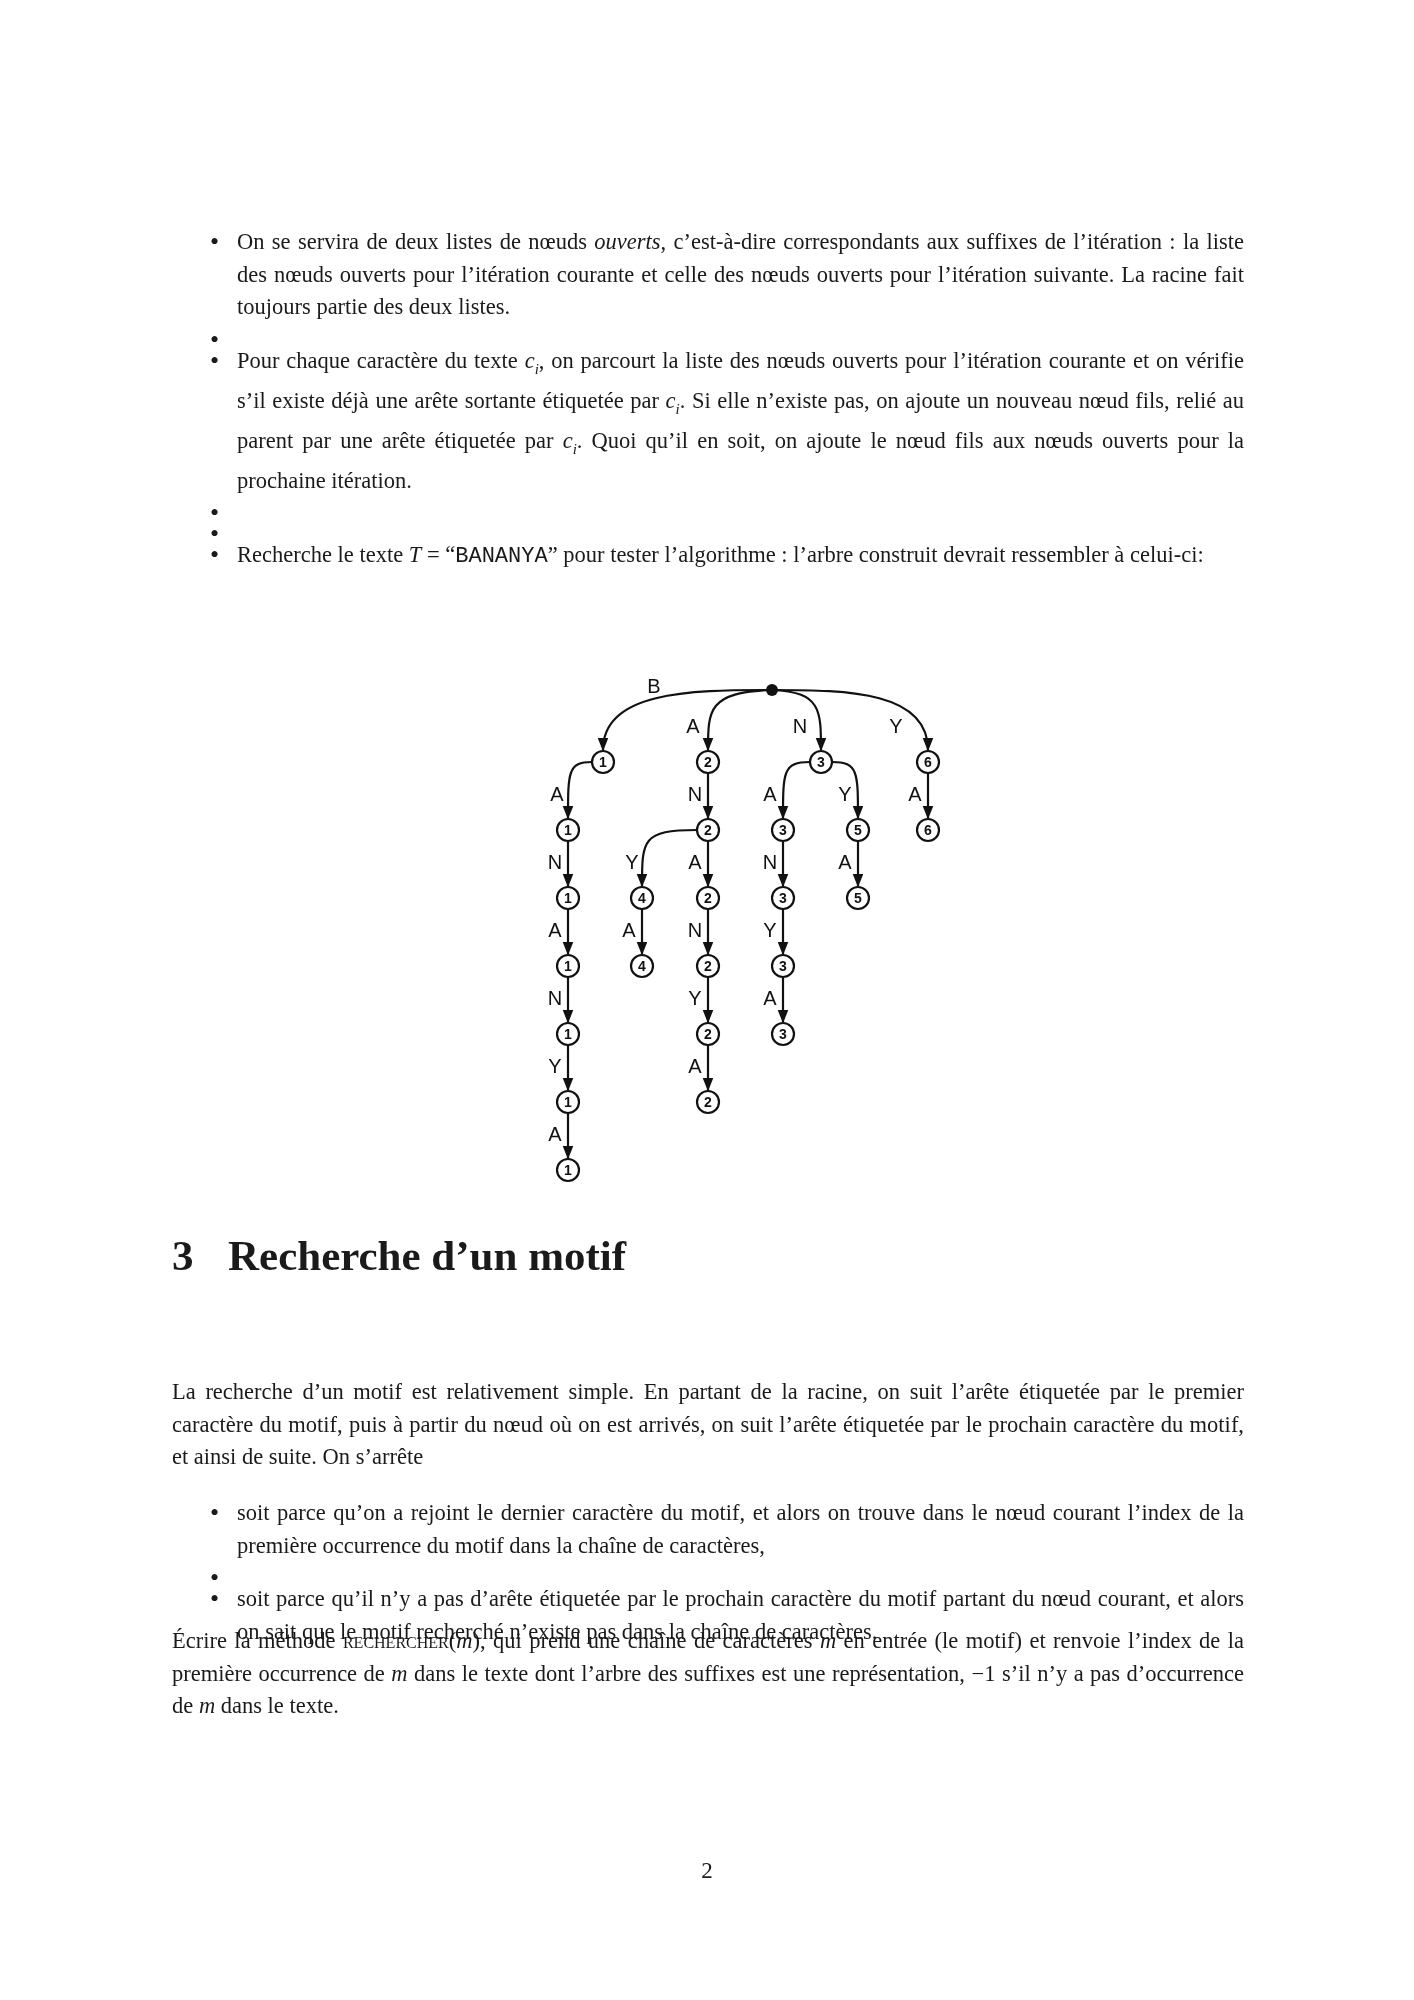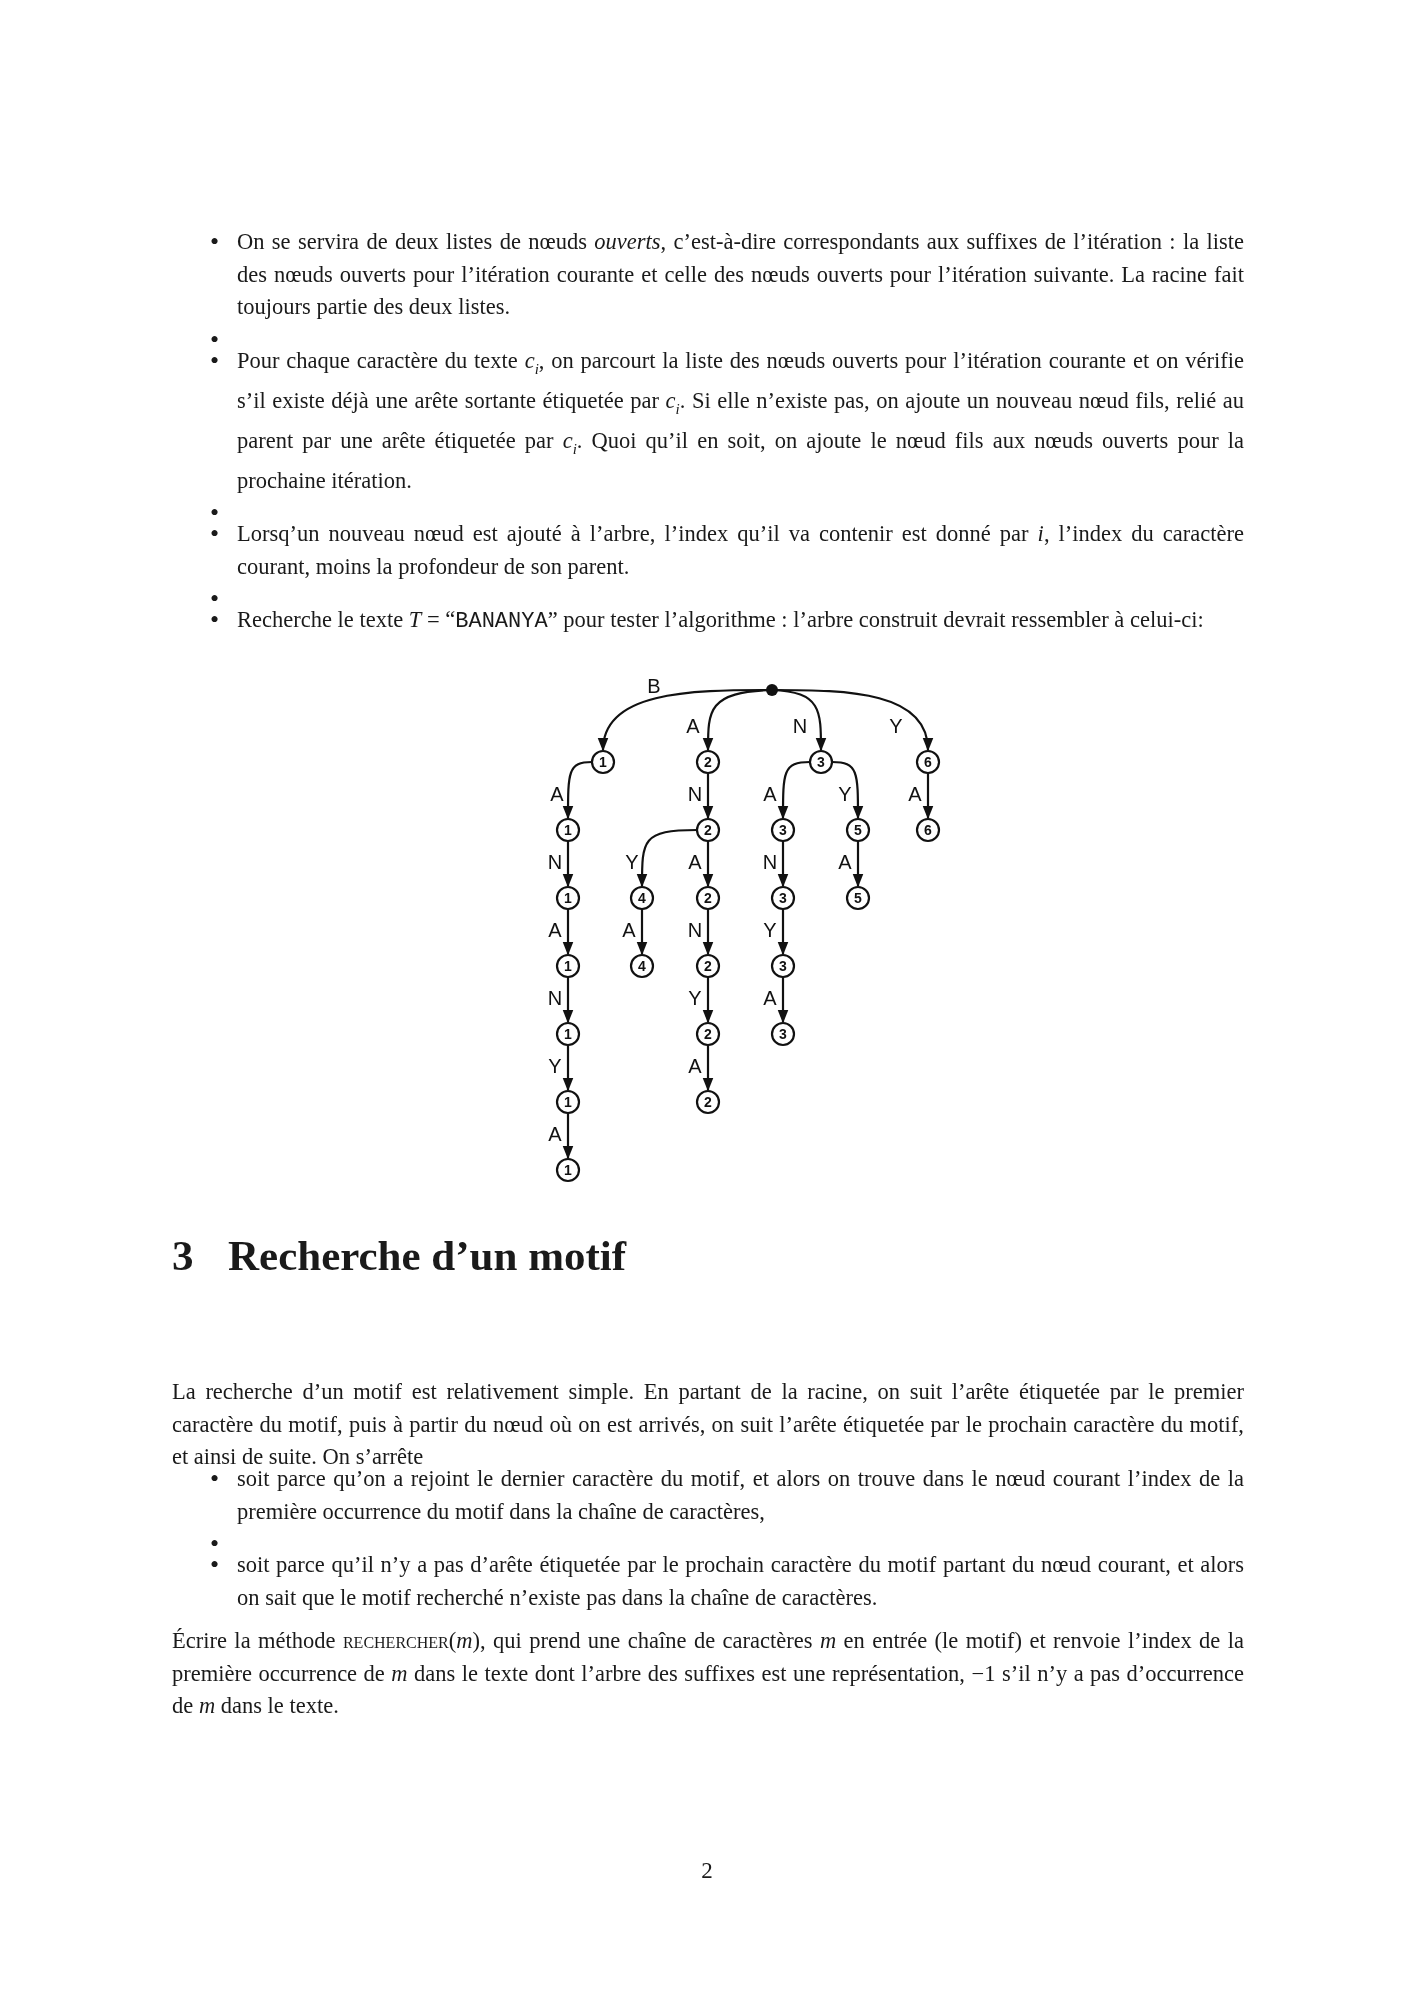--- a/index.html
+++ b/index.html
@@ -24,21 +24,20 @@
 <body>
 
 <div class="page">
 
   <div class="text-block" style="top:226px;">
     <ul class="bullets" id="bullets-top">
         <li><span>On se servira de deux listes de nœuds </span><span class="it">ouverts</span><span>, c’est-à-dire correspondants aux suffixes de l’itération : la liste des nœuds ouverts pour l’itération courante et celle des nœuds ouverts pour l’itération suivante. La racine fait toujours partie des deux listes.</span></li>
         <li class="item-gap" style="padding: 0px;"></li>
         <li><span>Pour chaque caractère du texte </span><span class="it">c</span><sub class="it" style="font-size: 15px;">i</sub><span>, on parcourt la liste des nœuds ouverts pour l’itération courante et on vérifie s’il existe déjà une arête sortante étiquetée par </span><span class="it">c</span><sub class="it" style="font-size: 15px;">i</sub><span>. Si elle n’existe pas, on ajoute un nouveau nœud fils, relié au parent par une arête étiquetée par </span><span class="it">c</span><sub class="it" style="font-size: 15px;">i</sub><span>. Quoi qu’il en soit, on ajoute le nœud fils aux nœuds ouverts pour la prochaine itération.</span></li>
         <li class="item-gap" style="padding: 0px;"></li>
-        <li><span>Lorsq’un nouveau nœud est ajouté à l’arbre, l’index qu’il va contenir est donné par </span><span class="it">i</span><span>, l’index du caractère courant, moins la profondeur de son parent.</span></li>
         <li class="item-gap" style="padding: 0px;"></li>
         <li><span>Recherche le texte </span><span class="it">T</span><span> = “</span><span class="mono">BANANYA</span><span>” pour tester l’algorithme : l’arbre construit devrait ressembler à celui-ci:</span></li>
       </ul>
   </div>
 
   <svg class="tree" id="tree-svg" width="1414" height="1220">
     <defs>
       <marker id="arrow" viewBox="0 0 10 10" refX="9" refY="5" markerWidth="6" markerHeight="6" orient="auto-start-reverse">
         <path d="M0,1 L10,5 L0,9 z" fill="#111"></path>
       </marker>
@@ -149,21 +148,21 @@
   </svg>
 
   <div class="section-heading">
     <span class="num">3</span><span>Recherche d’un motif</span>
   </div>
 
   <div class="text-block" style="top:1332px;margin-top:44px;">
     <span>La recherche d’un motif est relativement simple. En partant de la racine, on suit l’arête étiquetée par le premier caractère du motif, puis à partir du nœud où on est arrivés, on suit l’arête étiquetée par le prochain caractère du motif, et ainsi de suite. On s’arrête</span>
   </div>
 
-  <div class="text-block" style="top:1463px;">
+  <div class="text-block" style="top:1497px;">
     <ul class="bullets">
       <li><span>soit parce qu’on a rejoint le dernier caractère du motif, et alors on trouve dans le nœud courant l’index de la première occurrence du motif dans la chaîne de caractères,</span></li>
       <li class="item-gap" style="padding:0"></li>
       <li><span>soit parce qu’il n’y a pas d’arête étiquetée par le prochain caractère du motif partant du nœud courant, et alors on sait que le motif recherché n’existe pas dans la chaîne de caractères.</span></li>
     </ul>
   </div>
 
   <div class="text-block" style="top:1625px;">
     <span>Écrire la méthode </span><span class="sc">rechercher</span><span>(</span><span class="it">m</span><span>), qui prend une chaîne de caractères </span><span class="it">m</span><span> en entrée (le motif) et renvoie l’index de la première occurrence de </span><span class="it">m</span><span> dans le texte dont l’arbre des suffixes est une représentation, −1 s’il n’y a pas d’occurrence de </span><span class="it">m</span><span> dans le texte.</span>
   </div>

